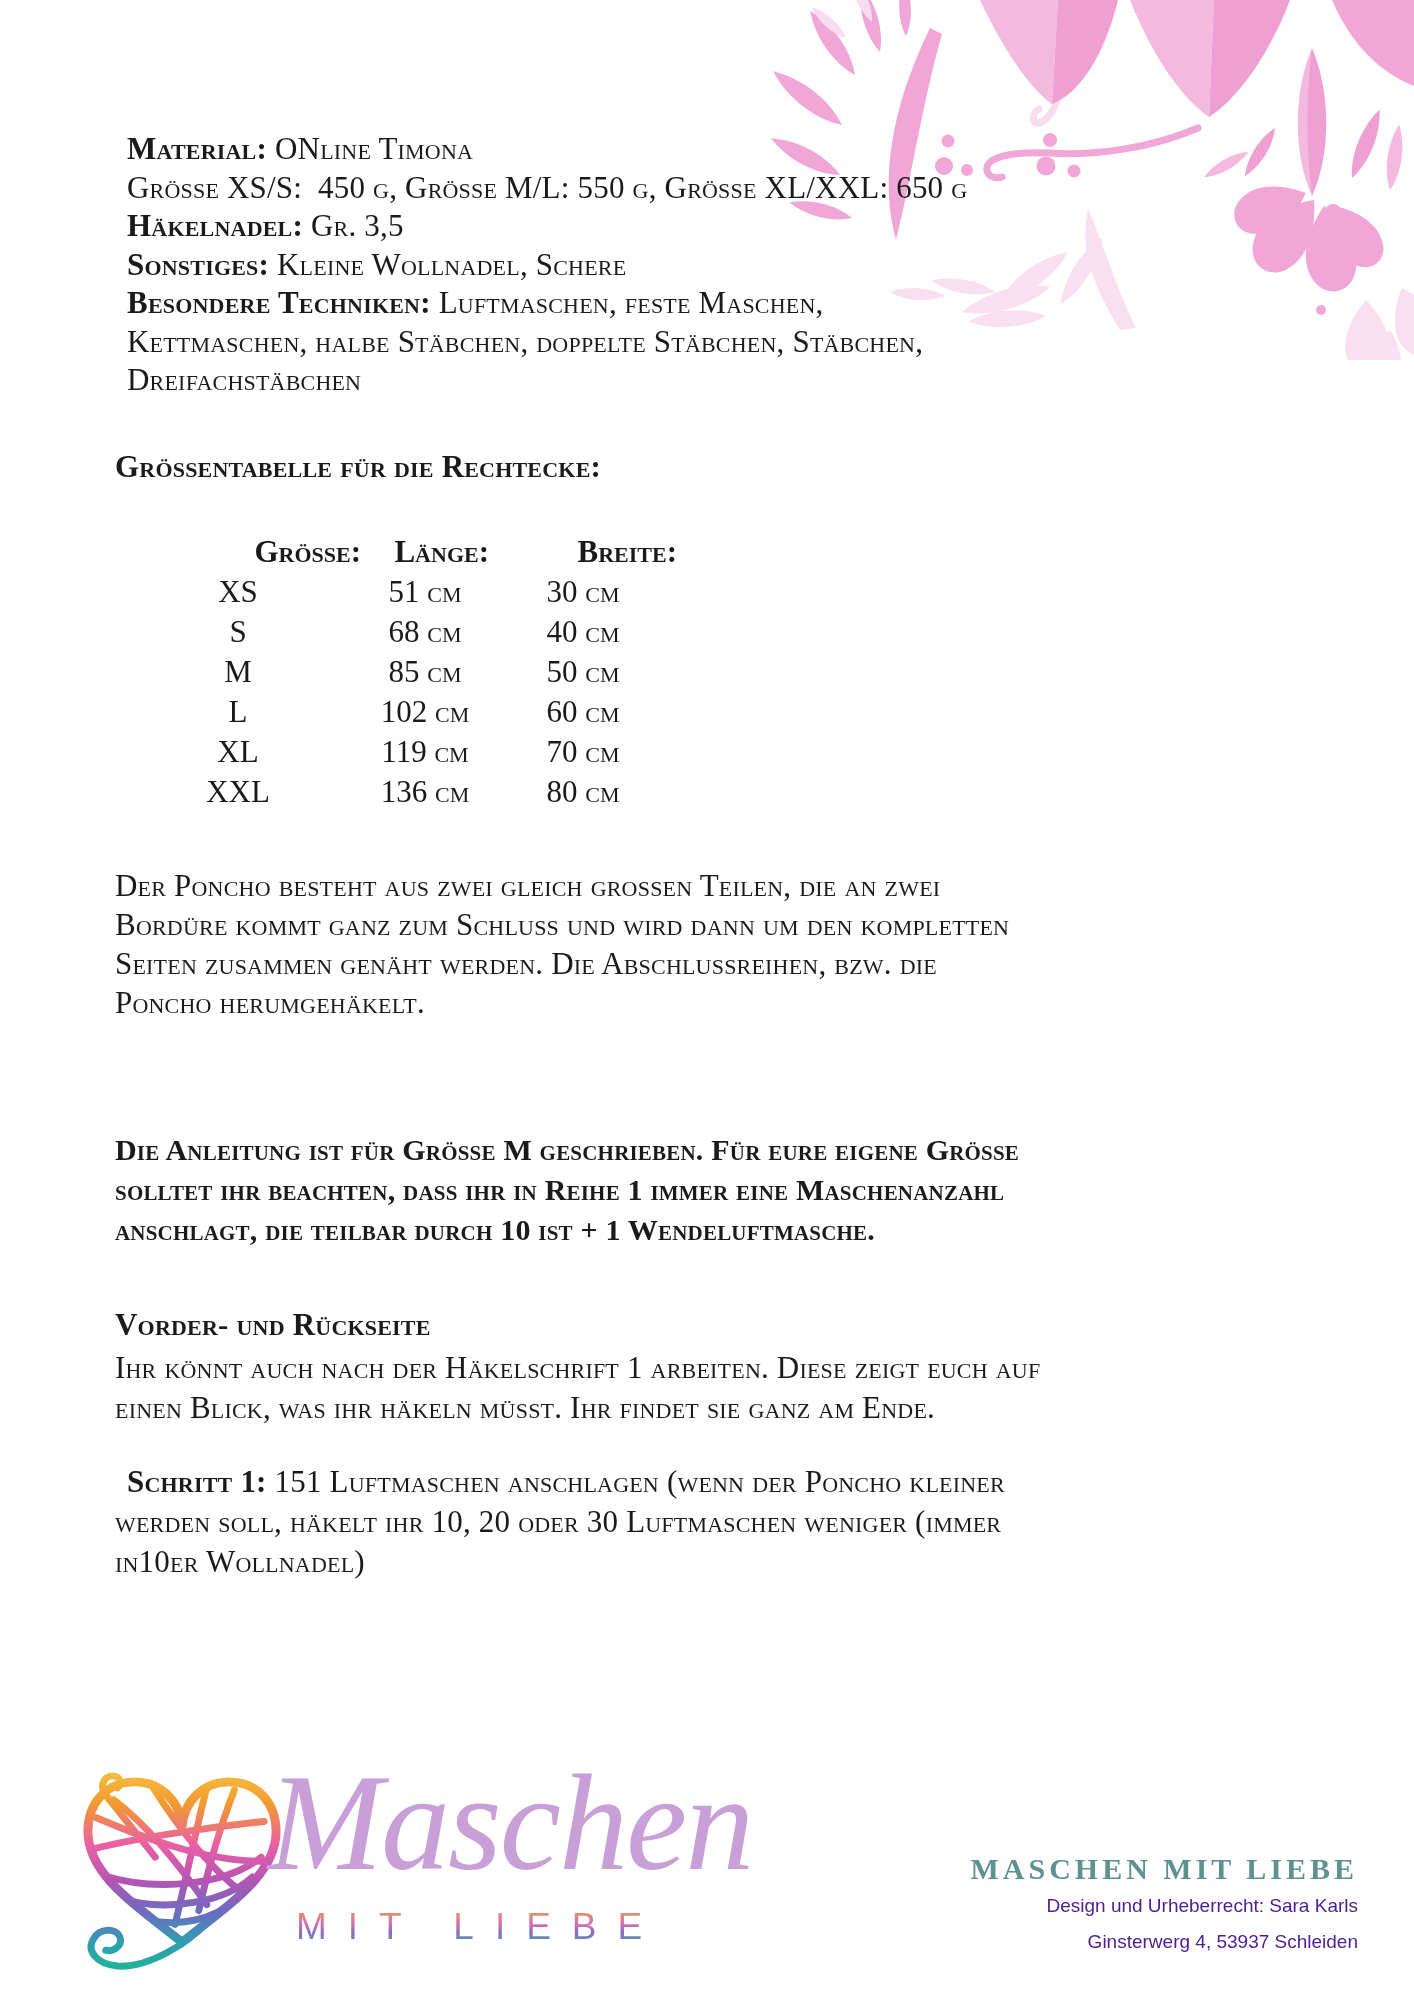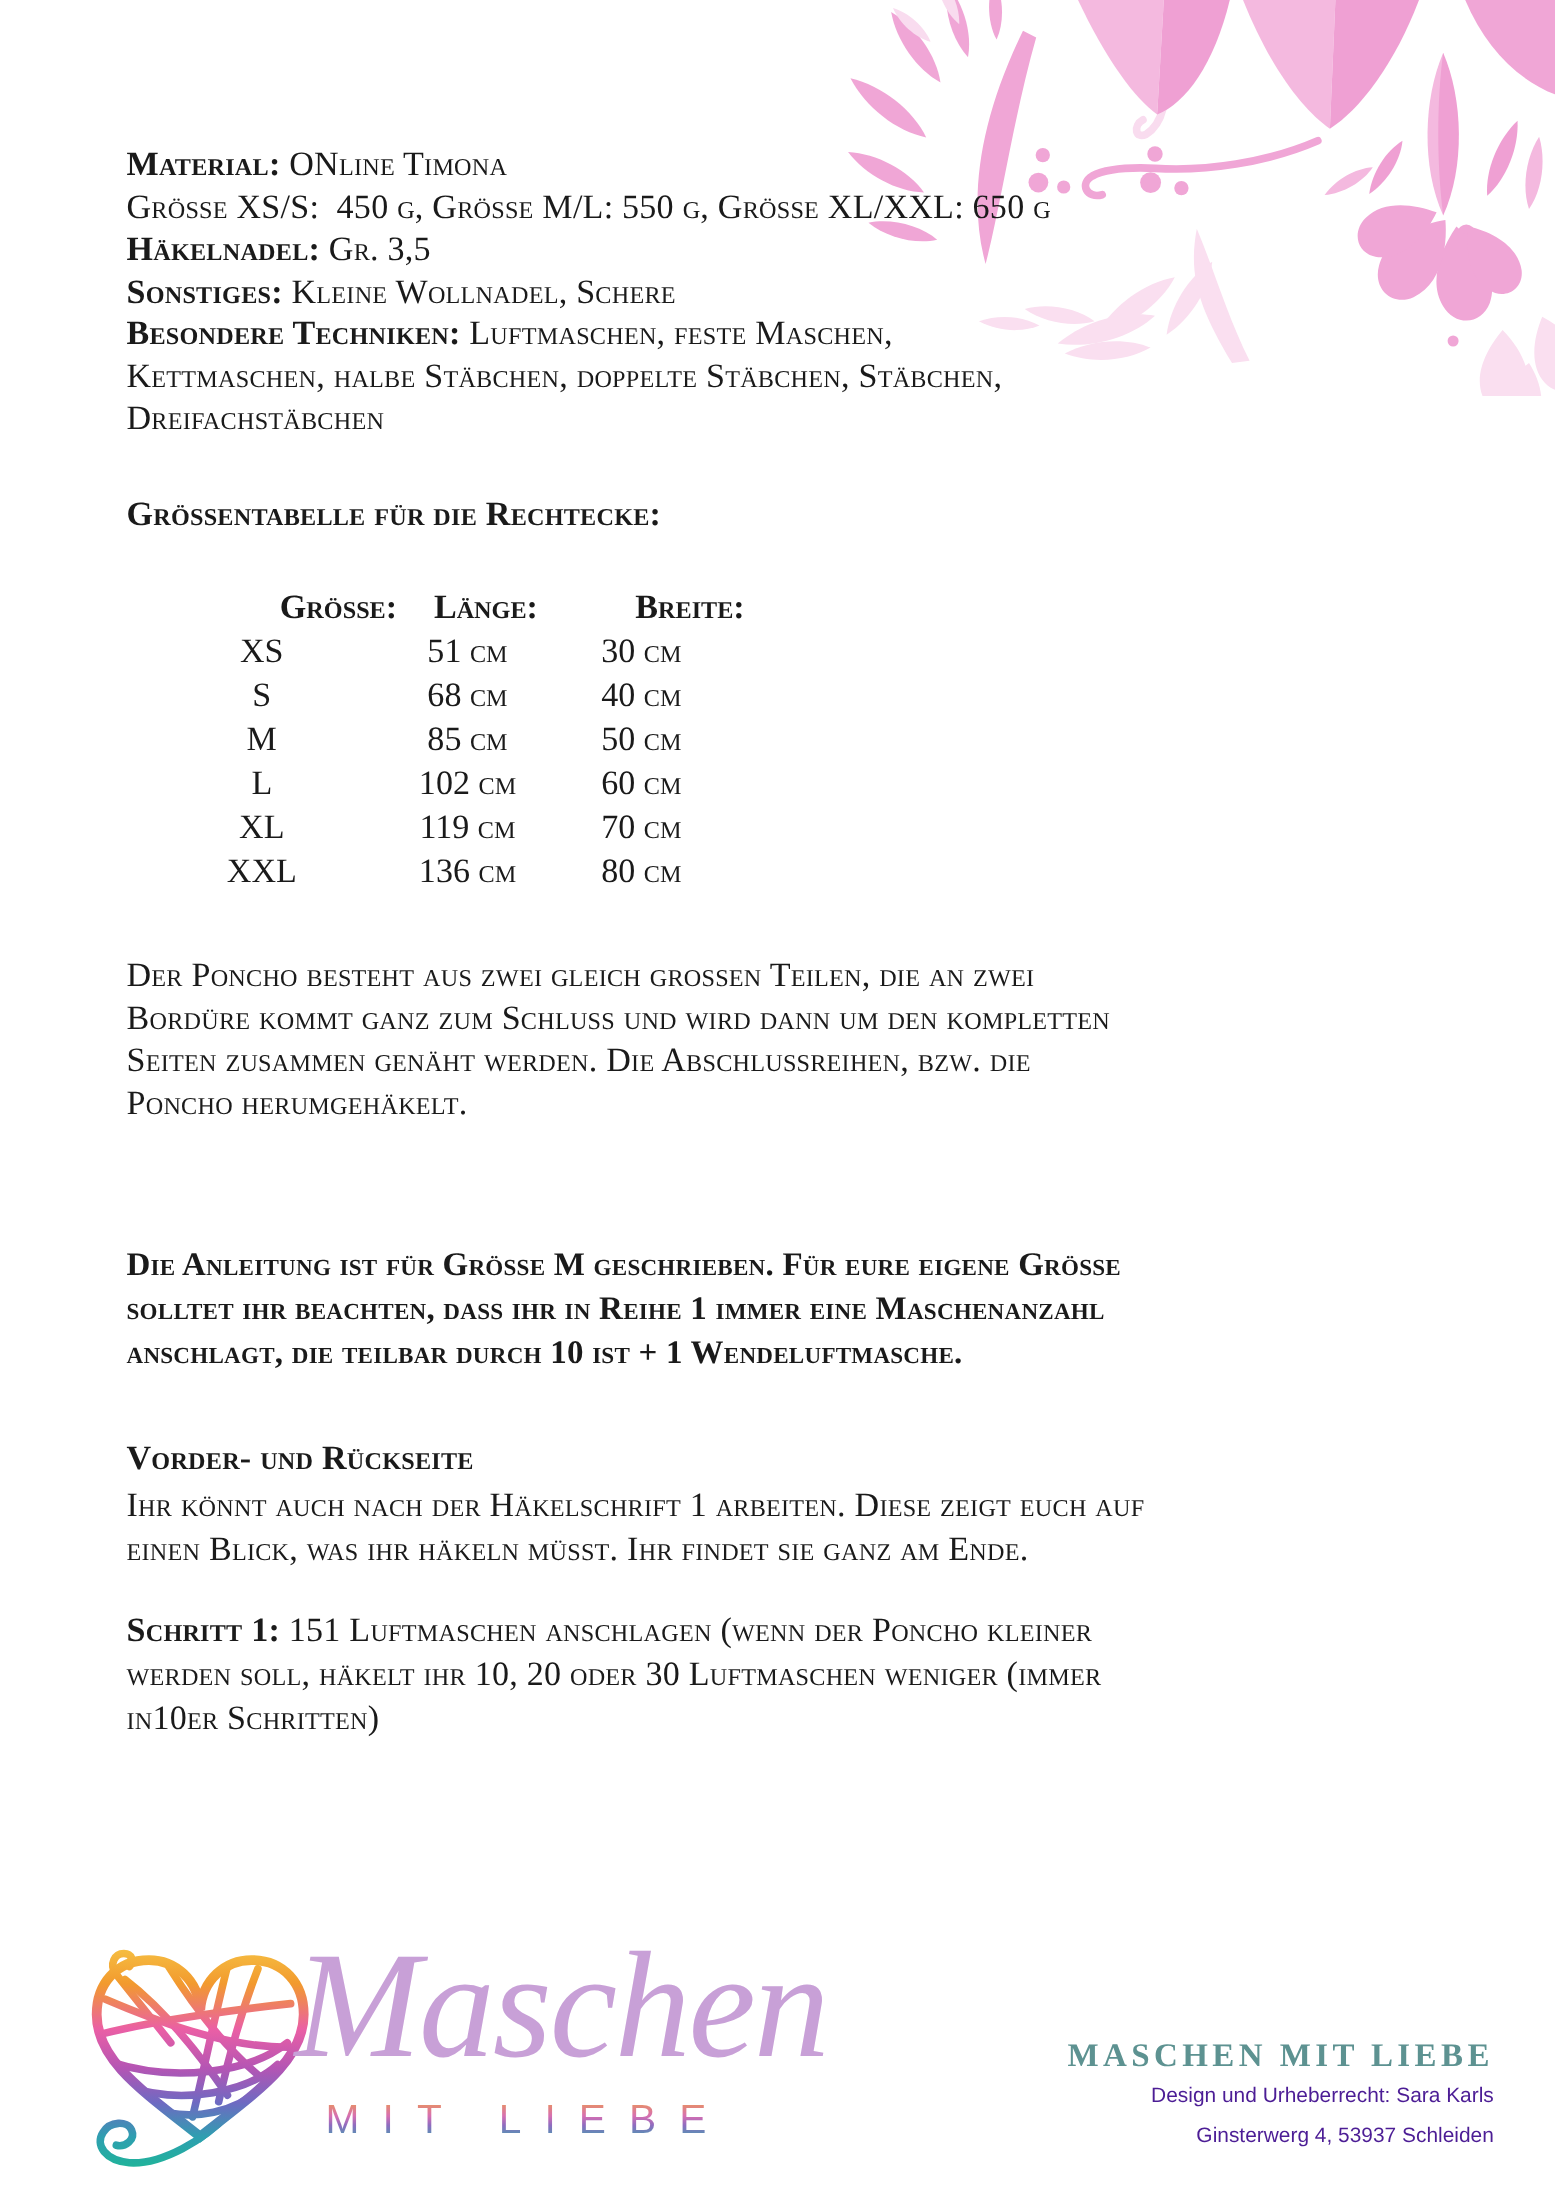--- a/index.html
+++ b/index.html
@@ -12,21 +12,21 @@
   }
   
   .ornament { position:absolute; top:0; right:0; }
   
   .tblock { position:absolute; left:115px; }
   .tline {
     font-variant:small-caps;
     font-size:31px; line-height:38.5px;
     white-space:pre; letter-spacing:0.2px;
   }
-  .lbl { font-weight:700; }
+  .lbl { font-weight:700;margin-left:12px; }
   .p-intro   { top:130px; }
   .p-heading { top:448px; }
   .p-heading .tline { font-weight:700;text-align:right; }
   .p-para1   { top:866px; }
   .p-para1 .tline { line-height:39px; }
   .p-note    { top:1130px; }
   .p-note .tline { font-weight:700; font-size:30px; line-height:40px; }
   .p-vheading{ top:1306px; }
   .p-vheading .tline { font-weight:700; }
   .p-vorder  { top:1348px; }
@@ -220,21 +220,21 @@
     <div class="tline">Vorder- und Rückseite</div>
   </div>
   <div class="tblock p-vorder">
     <div class="tline">Ihr könnt auch nach der Häkelschrift 1 arbeiten. Diese zeigt euch auf</div>
     <div class="tline">einen Blick, was ihr häkeln müsst. Ihr findet sie ganz am Ende.</div>
   </div>
 
   <div class="tblock p-schritt">
     <div class="tline"><span class="lbl">Schritt 1: </span><span>151 Luftmaschen anschlagen (wenn der Poncho kleiner</span></div>
     <div class="tline">werden soll, häkelt ihr 10, 20 oder 30 Luftmaschen weniger (immer</div>
-    <div class="tline">in10er Schritten)</div>
+    <div class="tline">in10er Wollnadel)</div>
   </div>
 
   <svg class="logo-icon" viewBox="0 0 250 210" width="248" height="208" aria-hidden="true">
     <defs>
       <linearGradient id="rain" gradientUnits="userSpaceOnUse" x1="0" y1="0" x2="0" y2="210">
         <stop offset="0" stop-color="#f6c445"></stop>
         <stop offset="0.18" stop-color="#f29a2e"></stop>
         <stop offset="0.38" stop-color="#ea5fa5"></stop>
         <stop offset="0.55" stop-color="#b455b4"></stop>
         <stop offset="0.70" stop-color="#6e6ac2"></stop>

